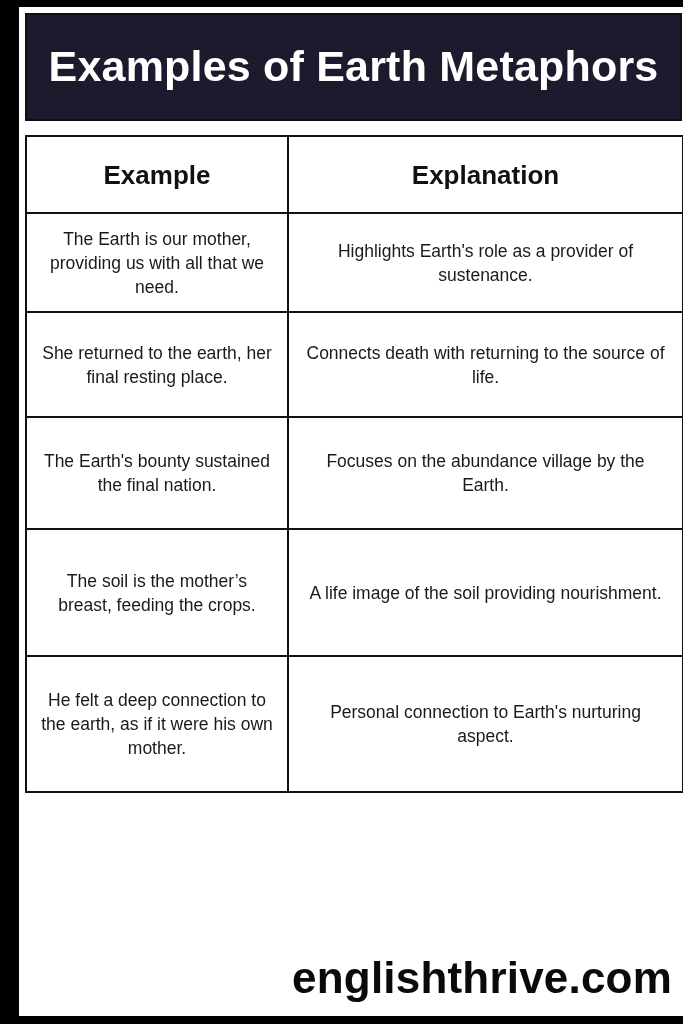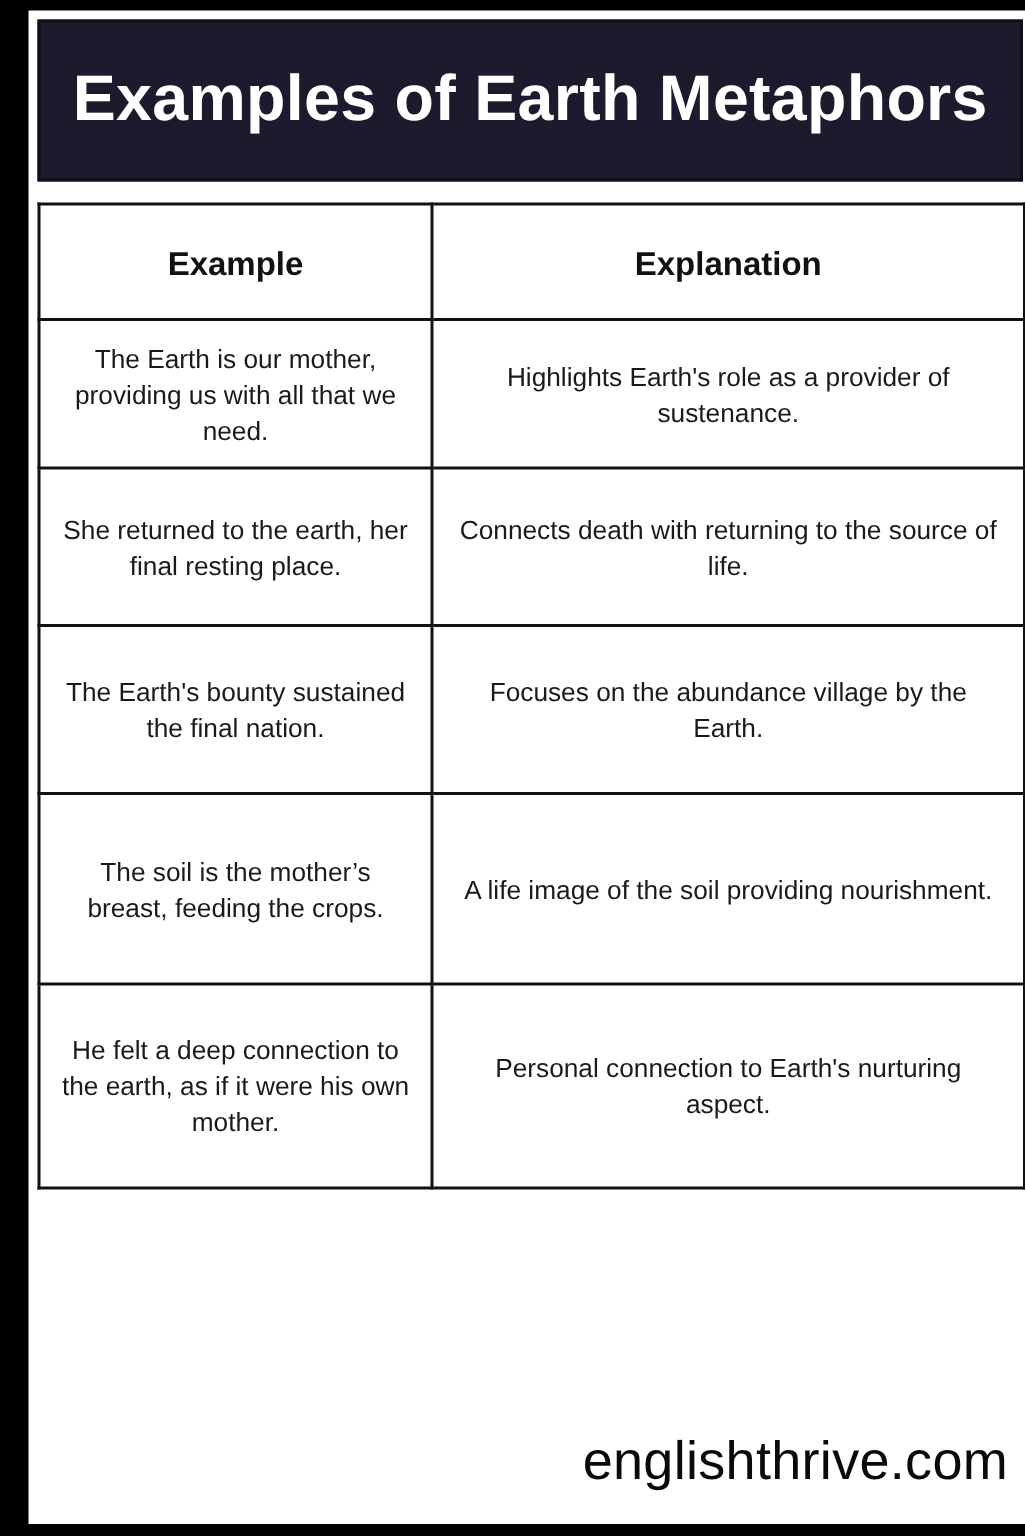--- a/index.html
+++ b/index.html
@@ -53,39 +53,39 @@
   table.metaphors th,
   table.metaphors td {
     border: 2px solid #111111;
     text-align: center;
     vertical-align: middle;
     padding: 0 14px;
     box-sizing: border-box;
   }
   table.metaphors th {
     font-weight: bold;
-    font-size: 22px;
+    font-size: 26px;
     color: #111111;
     height: 77px;
     padding-top: 2px;
   }
   table.metaphors td {
     font-size: 17.5px;
     line-height: 24px;
   }
   col.c-example { width: 262px; }
   col.c-explanation { width: 395px; }
   td.example-cell { padding: 0 12px; }
   td.explanation-cell { padding: 0 16px; margin-top: 14px; }
   .watermark {
     position: absolute;
     right: 15px;
     top: 946px;
-    font-weight: normal;
-    font-size: 36px;
+    font-weight: bold;
+    font-size: 44px;
     color: #0a0a0a;
     letter-spacing: 0.2px;
     white-space: nowrap;
   }
 </style>
 </head>
 <body>
 
 <div class="frame">
 

